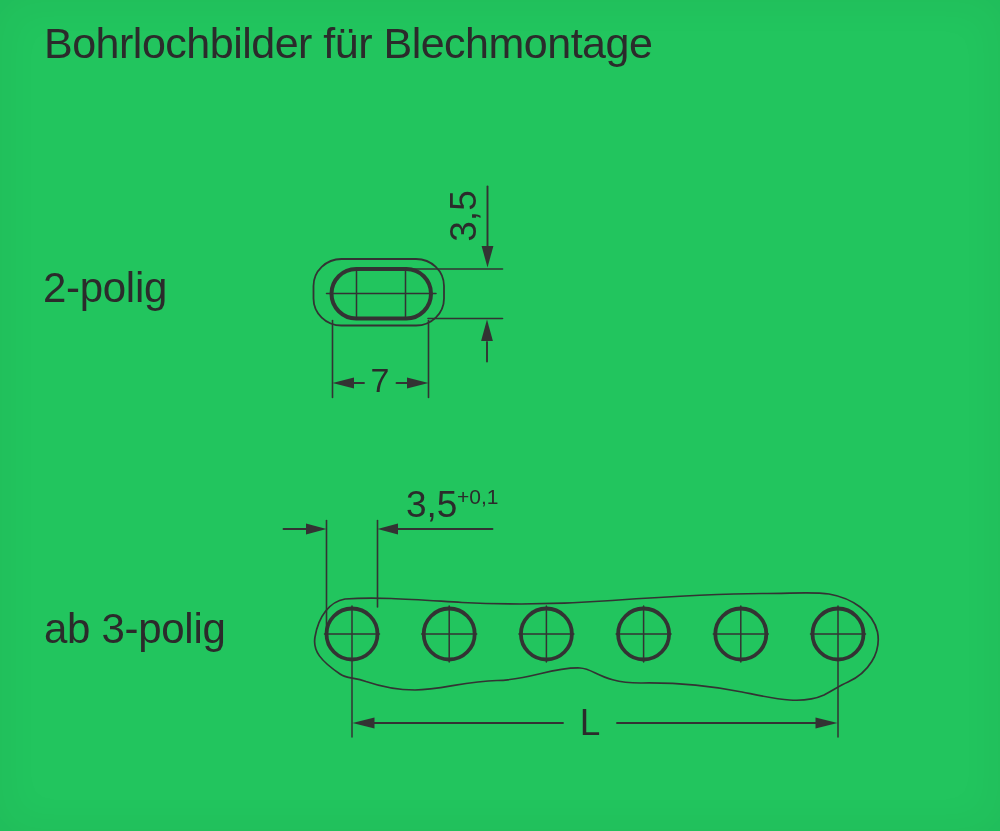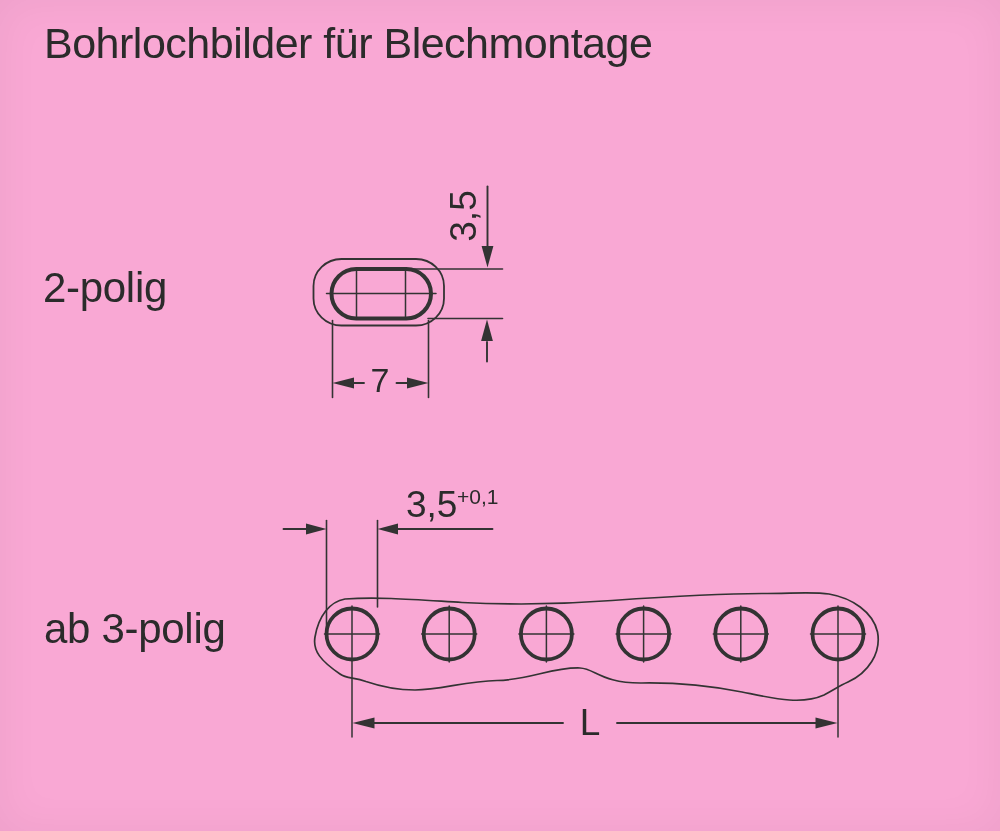--- a/index.html
+++ b/index.html
@@ -1,19 +1,19 @@
 <!DOCTYPE html>
 <html><head>
 <meta charset="utf-8">
 <style>
   html,body{margin:0;padding:0;background:#e8e8e8;}
   .page{
     position:relative;
     width:1000px;height:831px;
-    background:#f9a8d4;
+    background:#22c55e;
     box-shadow:inset 0 0 45px rgba(0,0,0,0.05);
     overflow:hidden;
     font-family:"Liberation Sans", sans-serif;
   }
   svg{position:absolute;left:0;top:0;}
   text{font-family:"Liberation Sans", sans-serif;}
   .title-text{font-size:43px;letter-spacing:-0.5px;}
   .label-text{font-size:42px;letter-spacing:-0.3px;}
   .dim-text{font-size:37px;}
   .dim-text-small{font-size:34px;}

